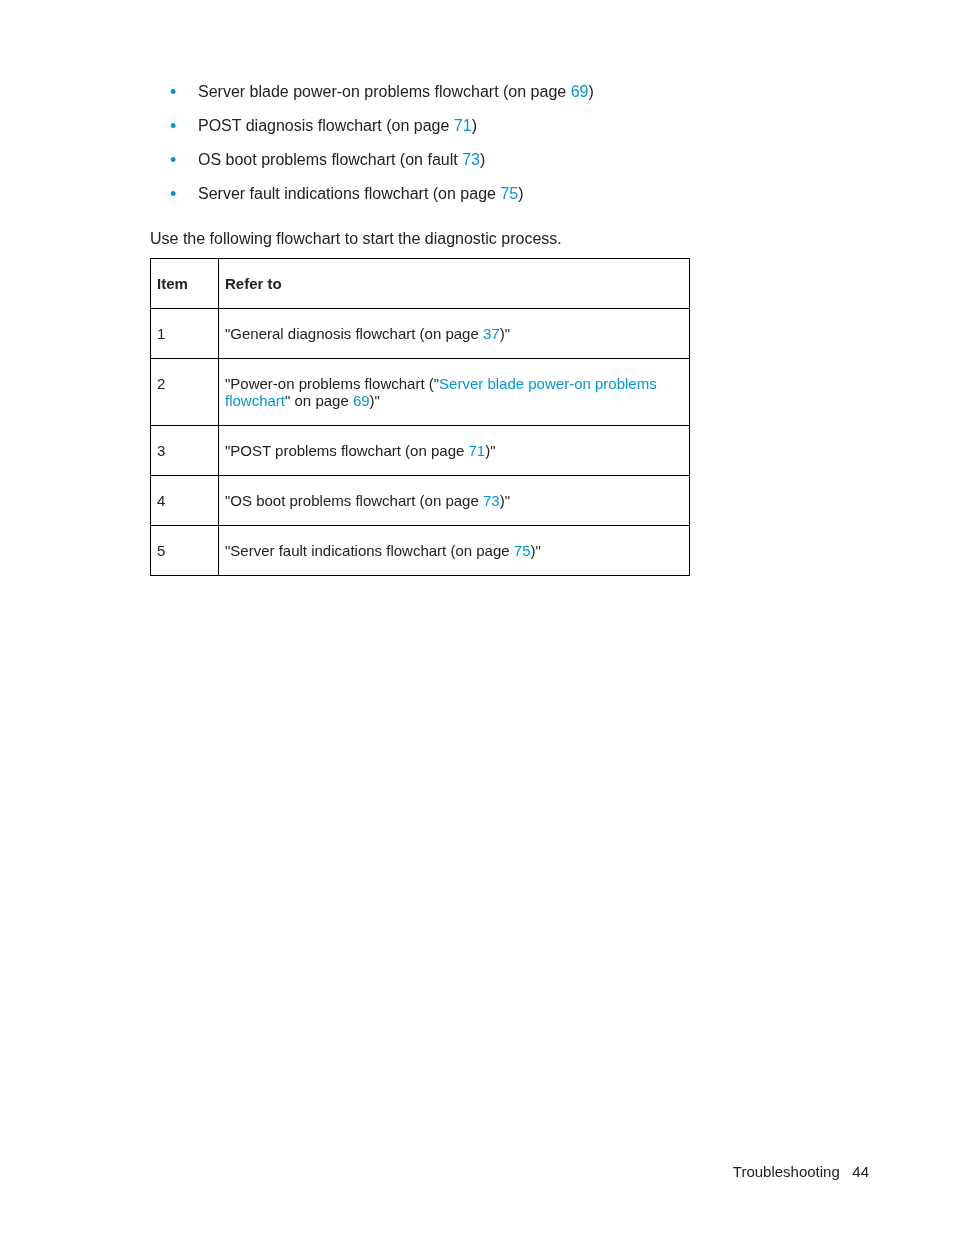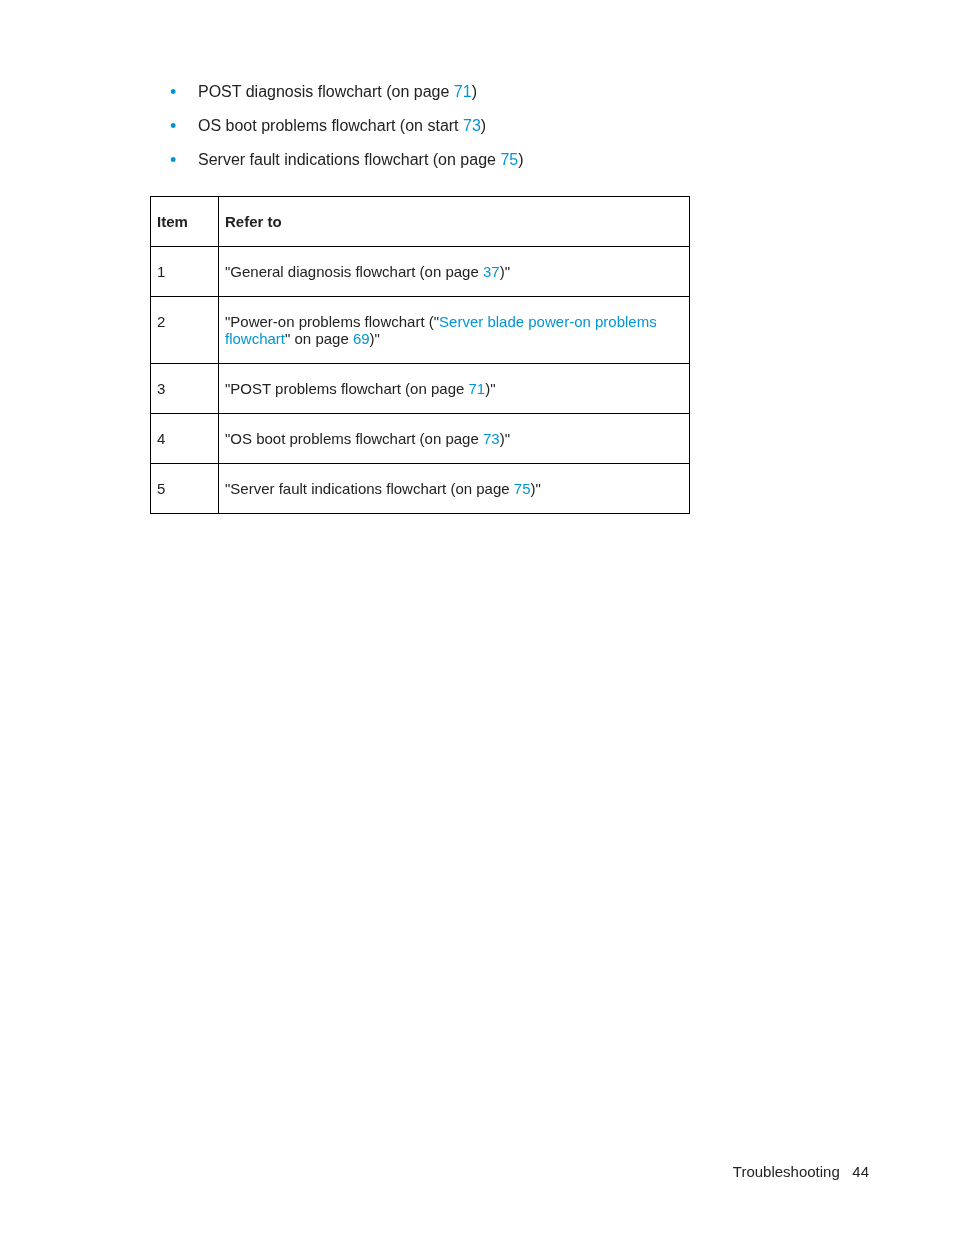--- a/index.html
+++ b/index.html
@@ -79,31 +79,35 @@
     font-size: 15px;
   }
 </style>
 </head>
 <body>
 
 <div class="page">
 
   <ul class="bullets">
     <li>
+      <span>Server blade power-on problems flowchart (on page </span><span class="link">69</span><span>)</span>
+    </li>
+    <li>
       <span>POST diagnosis flowchart (on page </span><span class="link">71</span><span>)</span>
     </li>
     <li>
-      <span>OS boot problems flowchart (on start </span><span class="link">73</span><span>)</span>
+      <span>OS boot problems flowchart (on fault </span><span class="link">73</span><span>)</span>
     </li>
     <li>
       <span>Server fault indications flowchart (on page </span><span class="link">75</span><span>)</span>
     </li>
   </ul>
 
 
+  <p class="intro">Use the following flowchart to start the diagnostic process.</p>
 
   <table class="ref">
     <thead>
       <tr>
         <th class="item-col">Item</th>
         <th>Refer to</th>
       </tr>
     </thead>
     <tbody>
         <tr>

